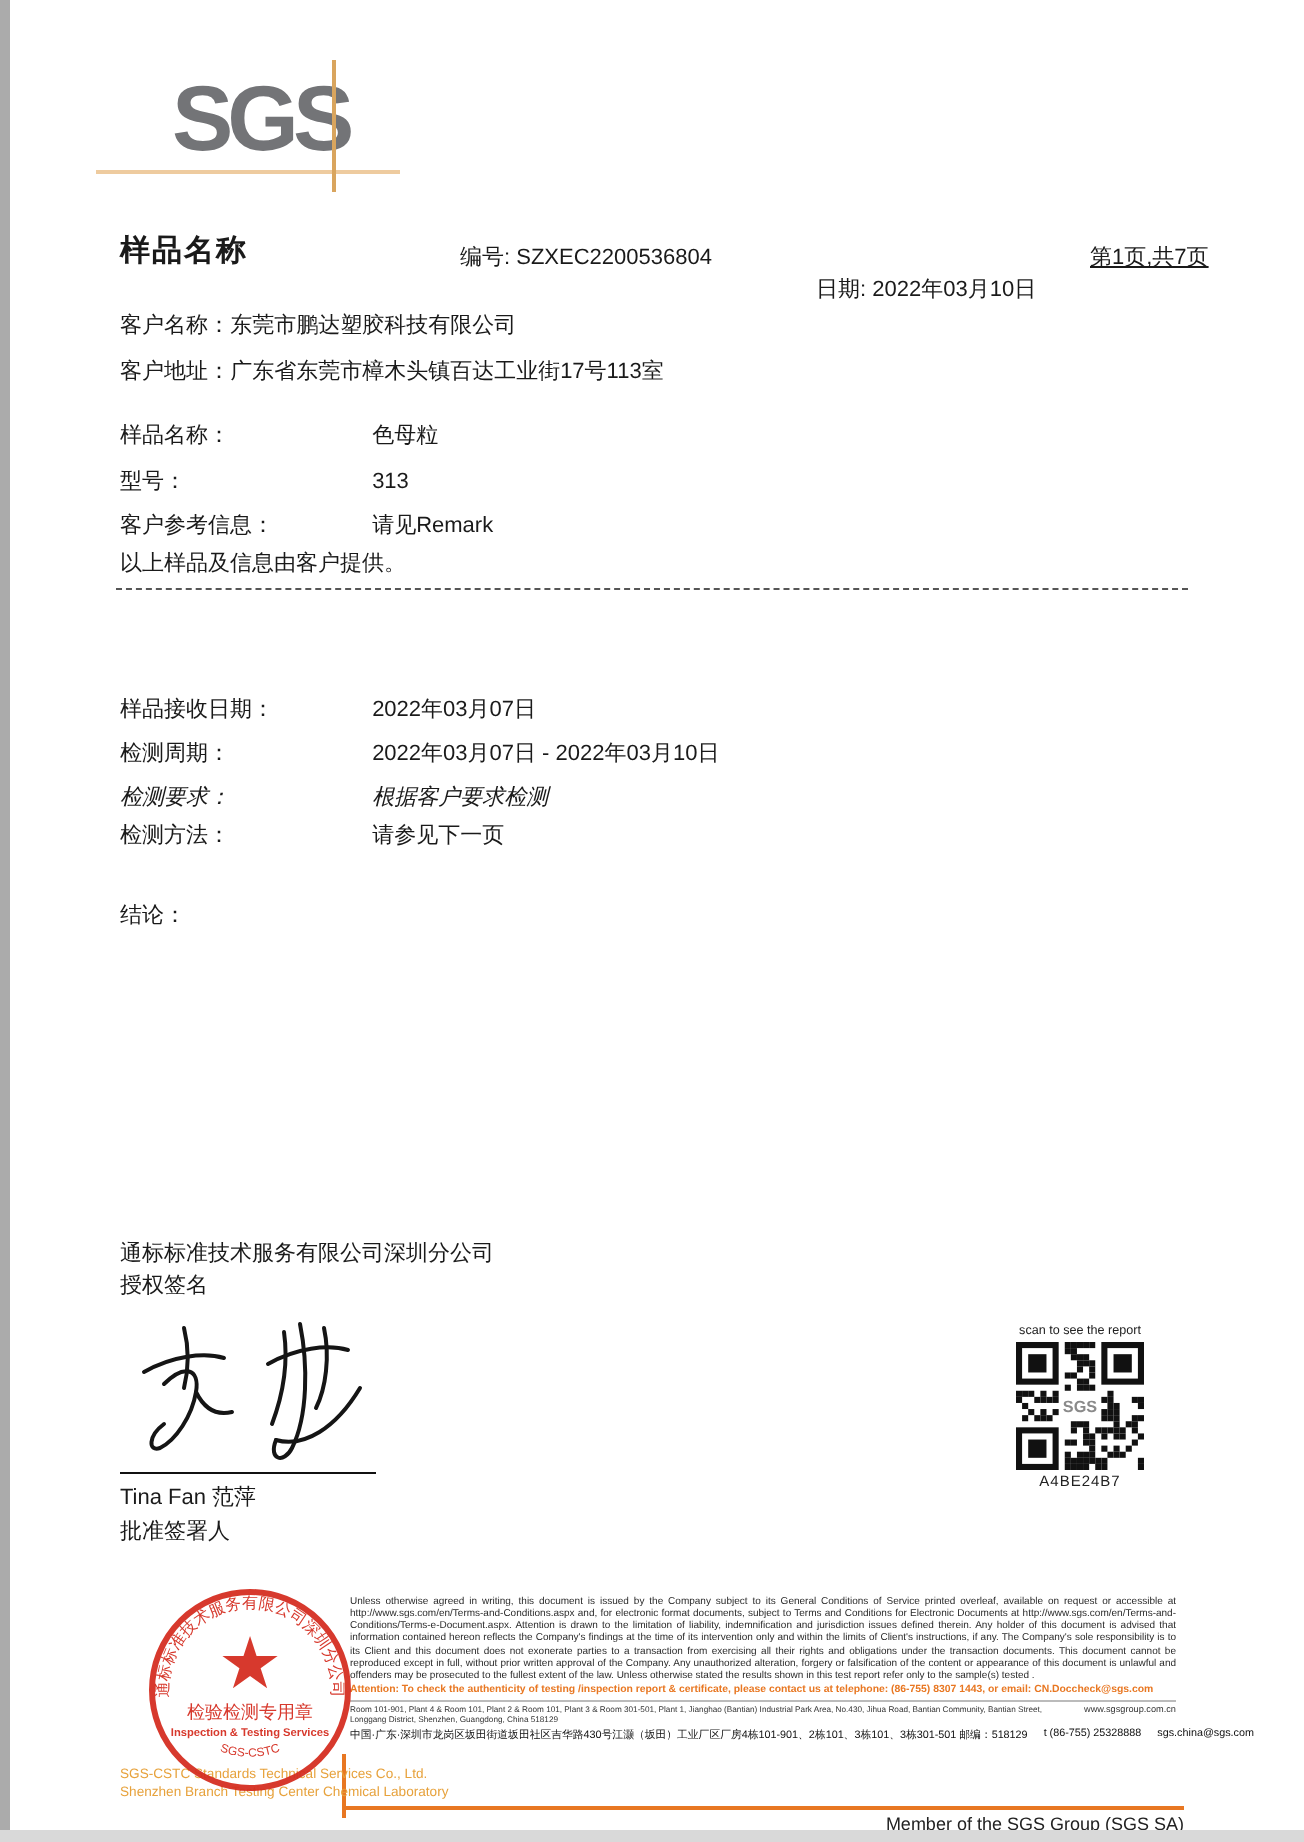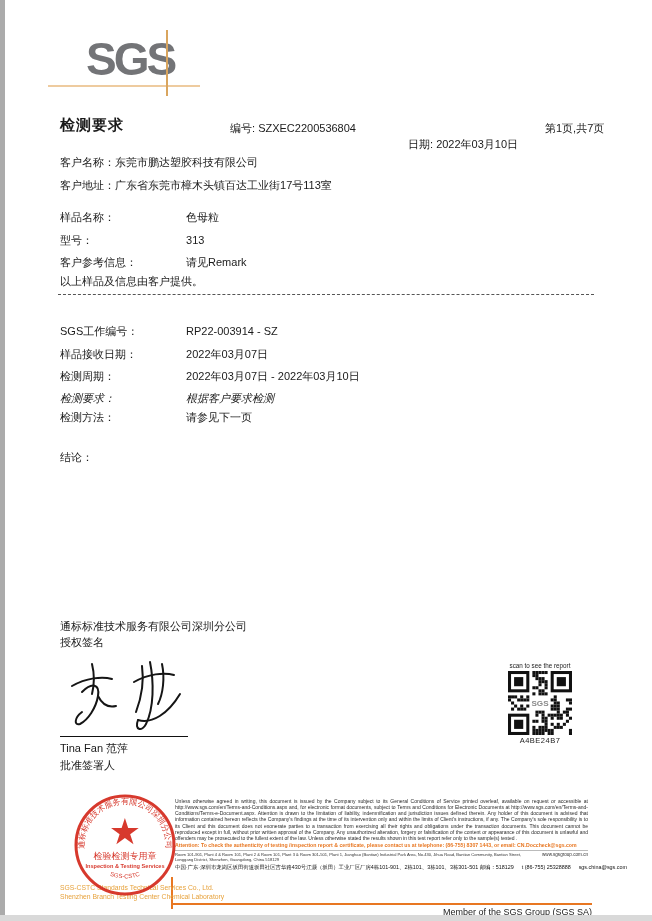--- a/index.html
+++ b/index.html
@@ -59,30 +59,30 @@
 </head>
 <body>
 
 <div class="page">
   <div class="edge-left"></div>
 
   <div class="logo">SGS</div>
   <div class="logo-hline"></div>
   <div class="logo-vline"></div>
 
-  <div class="report-title">检测要求</div>
+  <div class="report-title">样品名称</div>
   <div class="hdr" style="left:230px;">
     <span>编号:</span>
     <span>SZXEC2200536804</span>
   </div>
   <div class="hdr" style="left:408px;margin-top:16px;">
     <span>日期:</span>
     <span>2022年03月10日</span>
   </div>
-  <div class="hdr" style="left:545px;">第1页,共7页</div>
+  <div class="hdr" style="left:545px;text-decoration:underline;">第1页,共7页</div>
 
   <div class="row" style="top:155px;">
     <span class="lbl w52">客户名称：</span>
     <span>东莞市鹏达塑胶科技有限公司</span>
   </div>
   <div class="row" style="top:178px;">
     <span class="lbl w52">客户地址：</span>
     <span>广东省东莞市樟木头镇百达工业街17号113室</span>
   </div>
   <div class="row" style="top:210px;">
@@ -94,24 +94,20 @@
     <span>313</span>
   </div>
   <div class="row" style="top:255px;">
     <span class="lbl w123">客户参考信息：</span>
     <span>请见Remark</span>
   </div>
   <div class="row" style="top:274px;">以上样品及信息由客户提供。</div>
 
   <div class="dash-sep"></div>
 
-  <div class="row" style="top:324px;">
-    <span class="lbl w123">SGS工作编号：</span>
-    <span>RP22-003914 - SZ</span>
-  </div>
   <div class="row" style="top:347px;">
     <span class="lbl w123">样品接收日期：</span>
     <span>2022年03月07日</span>
   </div>
   <div class="row" style="top:369px;">
     <span class="lbl w123">检测周期：</span>
     <span>2022年03月07日 - 2022年03月10日</span>
   </div>
   <div class="row" style="top:391px;font-style:italic;">
     <span class="lbl w123">检测要求：</span>

